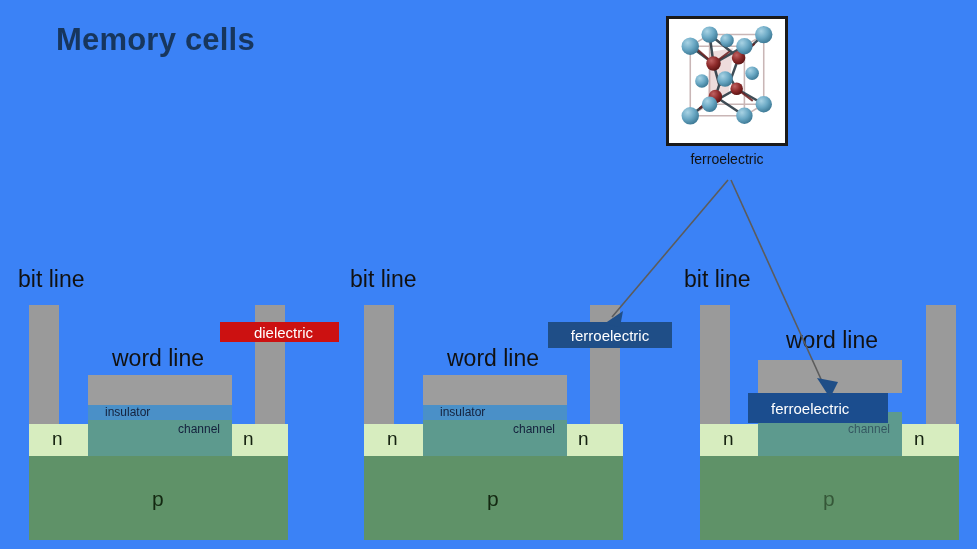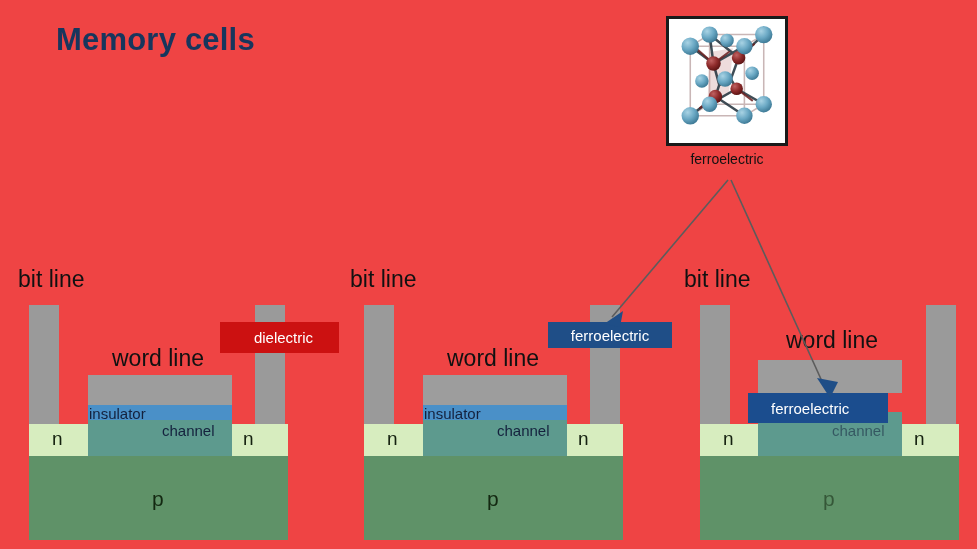--- a/index.html
+++ b/index.html
@@ -9,21 +9,21 @@
     background: #ffffff;
   }
   body {
     font-family: "Liberation Sans", sans-serif;
     -webkit-font-smoothing: antialiased;
   }
   #stage {
     position: relative;
     width: 977px;
     height: 549px;
-    background: #ef4444;
+    background: #3b82f6;
     overflow: hidden;
   }
 
   
   .page-title {
     position: absolute;
     left: 56px;
     top: 22px;
     font-size: 31px;
     font-weight: bold;
@@ -99,23 +99,24 @@
   }
 
   .lbl {
     position: absolute;
     font-size: 23px;
     color: #111111;
     white-space: nowrap;
   }
   .lbl-small {
     position: absolute;
-    font-size: 15px;
+    font-size: 12px;
     color: #14213d;
     white-space: nowrap;
+    padding-left: 16px;
   }
   .lbl-n {
     position: absolute;
     font-size: 19px;
     color: #14210f;
     white-space: nowrap;
   }
   .lbl-p {
     position: absolute;
     font-size: 21px;
@@ -227,21 +228,21 @@
     <div class="insulator-band" style="left:88px;top:403px;width:144px;height:17px;"></div>
     <div class="wordline" style="left:88px;top:375px;width:144px;height:30px;"></div>
 
     <div class="lbl" style="left:112px;top:345px;">word line</div>
     <div class="lbl-small" style="left:89px;top:405px;">insulator</div>
     <div class="lbl-small" style="left:162px;top:422px;">channel</div>
     <div class="lbl-n" style="left:52px;top:428px;">n</div>
     <div class="lbl-n" style="left:243px;top:428px;">n</div>
     <div class="lbl-p" style="left:152px;top:487px;">p</div>
 
-    <div class="chip chip-dielectric" style="left:220px;top:322px;width:119px;height:31px;padding-left:8px;">
+    <div class="chip chip-dielectric" style="left:220px;top:322px;width:119px;height:20px;padding-left:8px;">
       <span>dielectric</span>
     </div>
   </div>
 
   <div class="cell" style="left:330px;width:330px;">
     <div class="lbl" style="left:20px;top:266px;">bit line</div>
 
     <div class="substrate-p" style="left:34px;top:456px;width:259px;height:84px;"></div>
     <div class="region-n" style="left:34px;top:424px;width:259px;height:32px;"></div>
     <div class="channel" style="left:93px;top:412px;width:144px;height:44px;"></div>

